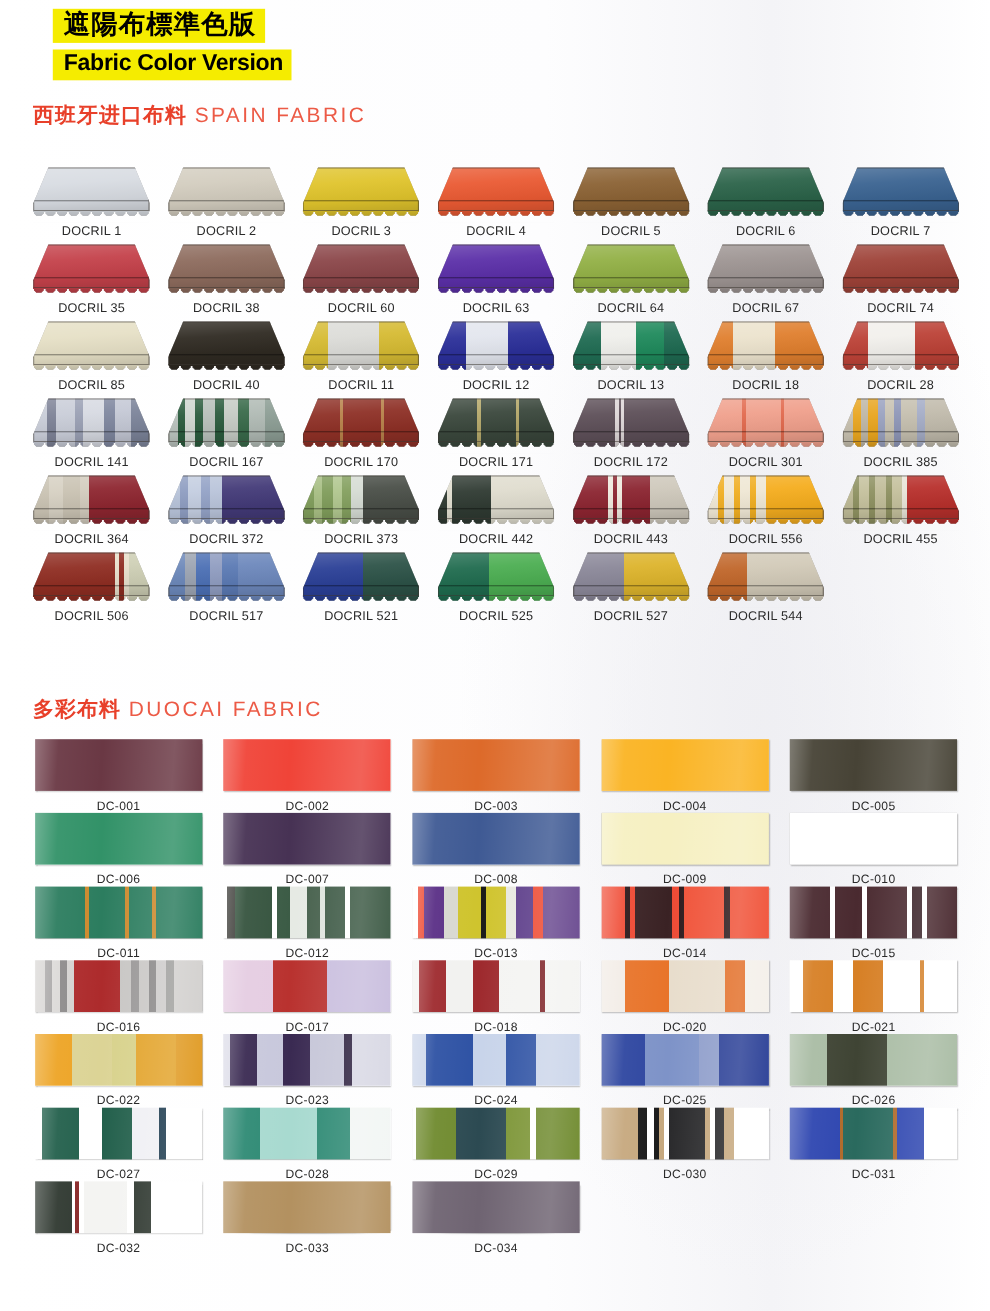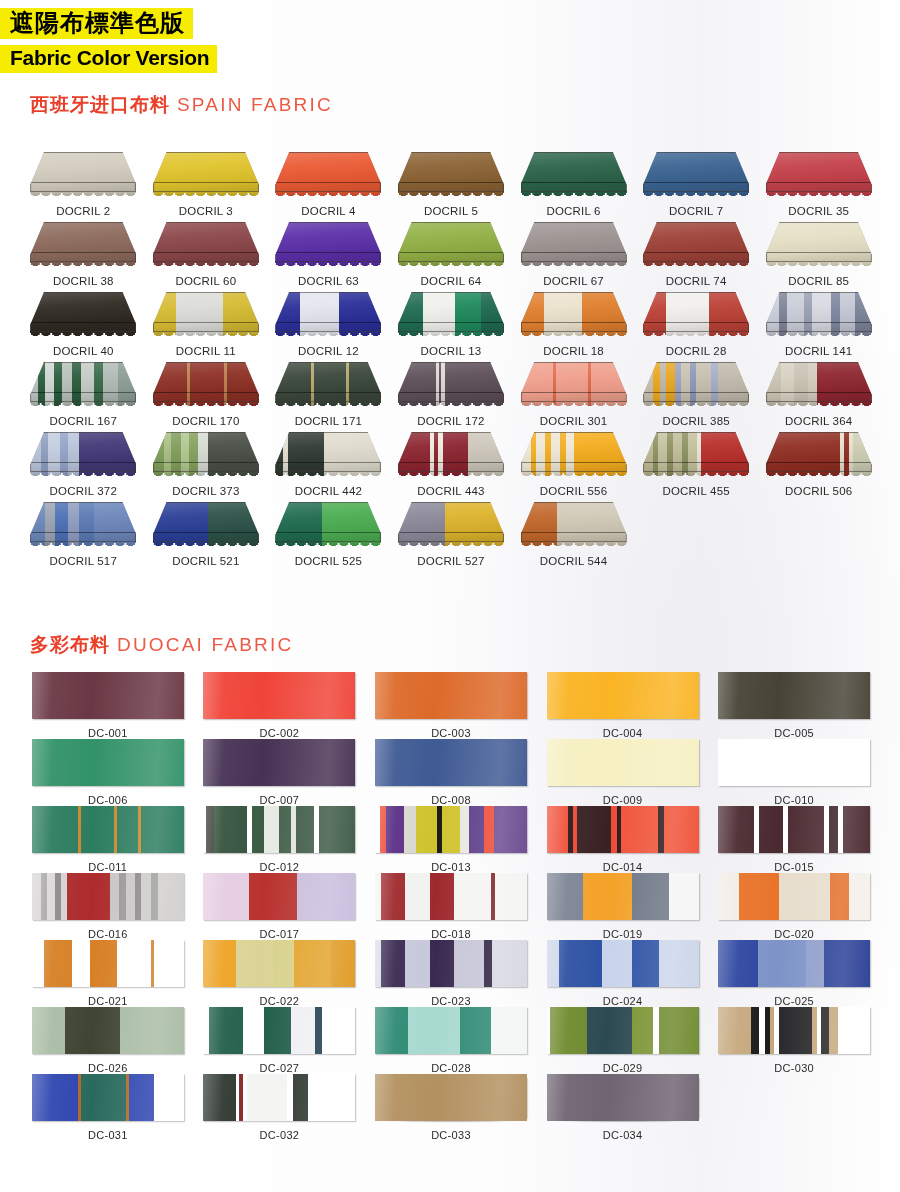--- a/index.html
+++ b/index.html
@@ -7,21 +7,21 @@
   body{
     width:900px;height:1192px;overflow:hidden;position:relative;
     font-family:"Liberation Sans","DejaVu Sans",sans-serif;
     background:
       radial-gradient(ellipse 380px 700px at 690px 660px, rgba(238,238,242,.85) 0%, rgba(255,255,255,0) 72%),
       linear-gradient(90deg,#ffffff 0%,#fdfdfe 55%,#f4f4f7 78%,#ffffff 100%);
     color:#222;
   }
 
   
-  #titleWrap{position:absolute;left:0;top:8px;}
+  #titleWrap{position:absolute;left:0;top:8px;padding-left:48px;}
   .hl{
     background:#f5ec00;display:inline-block;font-weight:bold;color:#000;
     padding:2px 8px 3px 10px;line-height:1.08;white-space:nowrap;
   }
   .hl.cn{font-size:24px;letter-spacing:1px;}
   .hl.en{font-size:21px;letter-spacing:-0.3px;margin-top:6px;}
 
   .sect{position:absolute;white-space:nowrap;}
   .sect .cn{color:#e8402a;font-weight:bold;font-size:19px;letter-spacing:1px;}
   .sect .en{color:#ec5a46;font-size:19px;letter-spacing:2.2px;margin-left:7px;}
@@ -107,20 +107,35 @@
 </div>
 
 <div class="sect" id="duocaiHead" style="left:30px;top:632px;">
   <span class="cn">多彩布料</span><span class="en">DUOCAI FABRIC</span>
 </div>
 
 <div class="grid" id="spainGrid">
     <div class="cell">
       <div class="awn">
         <div class="body">
+          <div class="stripes" style="background:linear-gradient(90deg,#d8dce2 0.000%,#d8dce2 100.000%)"></div>
+          <div class="shade"></div>
+          <div class="valanceline"></div>
+        </div>
+        <div class="scallop">
+          <div class="stripes" style="background:linear-gradient(90deg,#d8dce2 0.000%,#d8dce2 100.000%)"></div>
+          <div class="sh"></div>
+        </div>
+        <div class="edge"></div>
+      </div>
+      <div class="lab">DOCRIL 1</div>
+    </div>
+    <div class="cell">
+      <div class="awn">
+        <div class="body">
           <div class="stripes" style="background:linear-gradient(90deg,#d3cdbf 0.000%,#d3cdbf 100.000%)"></div>
           <div class="shade"></div>
           <div class="valanceline"></div>
         </div>
         <div class="scallop">
           <div class="stripes" style="background:linear-gradient(90deg,#d3cdbf 0.000%,#d3cdbf 100.000%)"></div>
           <div class="sh"></div>
         </div>
         <div class="edge"></div>
       </div>
@@ -834,27 +849,20 @@
     </div>
     <div class="cell">
       <div class="sw">
         <div class="stripes" style="background:linear-gradient(90deg,#f4f4f2 0.000%,#f4f4f2 4.000%,#9e2a2e 4.000%,#9e2a2e 20.000%,#f2f2f0 20.000%,#f2f2f0 36.000%,#9e2a2e 36.000%,#9e2a2e 52.000%,#f4f4f2 52.000%,#f4f4f2 76.000%,#7e2226 76.000%,#7e2226 79.000%,#f4f4f2 79.000%,#f4f4f2 100.000%)"></div>
         <div class="gloss"></div>
       </div>
       <div class="lab dc">DC-018</div>
     </div>
     <div class="cell">
       <div class="sw">
-        <div class="stripes" style="background:linear-gradient(90deg,#7d8494 0.000%,#7d8494 24.000%,#f4a229 24.000%,#f4a229 56.000%,#6e7686 56.000%,#6e7686 80.000%,#f6f6f6 80.000%,#f6f6f6 100.000%)"></div>
-        <div class="gloss"></div>
-      </div>
-      <div class="lab dc">DC-019</div>
-    </div>
-    <div class="cell">
-      <div class="sw">
         <div class="stripes" style="background:linear-gradient(90deg,#f2ece6 0.000%,#f2ece6 14.000%,#e8742a 14.000%,#e8742a 40.000%,#e8ddcc 40.000%,#e8ddcc 74.000%,#e3702a 74.000%,#e3702a 86.000%,#f4f0ea 86.000%,#f4f0ea 100.000%)"></div>
         <div class="gloss"></div>
       </div>
       <div class="lab dc">DC-020</div>
     </div>
     <div class="cell">
       <div class="sw">
         <div class="stripes" style="background:linear-gradient(90deg,#ffffff 0.000%,#ffffff 8.000%,#d78026 8.000%,#d78026 26.000%,#ffffff 26.000%,#ffffff 38.000%,#d78026 38.000%,#d78026 56.000%,#ffffff 56.000%,#ffffff 78.000%,#d4812a 78.000%,#d4812a 80.000%,#ffffff 80.000%,#ffffff 100.000%)"></div>
         <div class="gloss"></div>
       </div>

